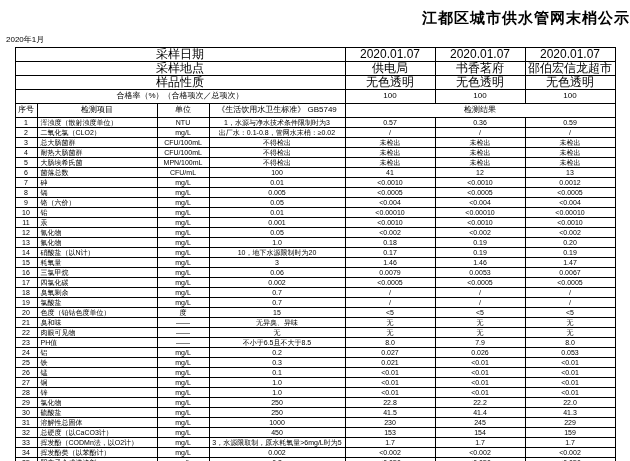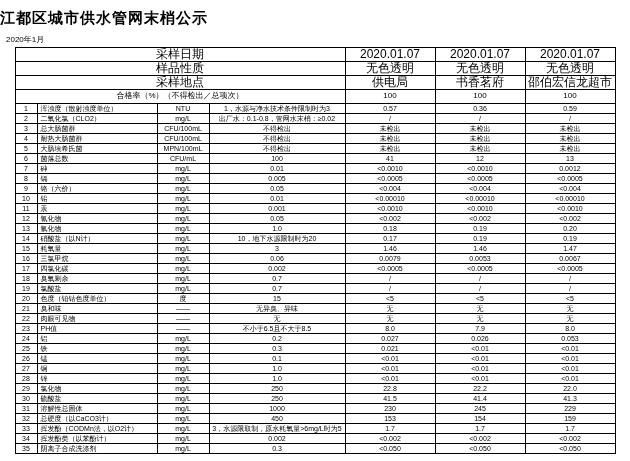--- a/index.html
+++ b/index.html
@@ -5,21 +5,21 @@
   html,body{margin:0;padding:0;}
   body{
     width:630px;height:461px;
     background:#ffffff;
     font-family:"Liberation Sans","DejaVu Sans",sans-serif;
     color:#000;
     overflow:hidden;
   }
   .page{position:relative;width:630px;height:461px;}
   .title{
-    text-align:left;
+    text-align:right;
     font-family:"Liberation Serif","DejaVu Serif",serif;
     font-weight:bold;
     font-size:15px;
     letter-spacing:1px;
     padding-top:9px;
   }
   .subtitle{
     font-size:8px;
     padding-left:6px;
     padding-top:6px;
@@ -71,36 +71,43 @@
         <col class="c-res">
     </colgroup>
     <tbody>
       <tr class="hdr">
         <td colspan="4">采样日期</td>
         <td>2020.01.07</td>
         <td>2020.01.07</td>
         <td>2020.01.07</td>
       </tr>
       <tr class="hdr">
+        <td colspan="4">采样地点</td>
+        <td>供电局</td>
+        <td>书香茗府</td>
+        <td>邵伯宏信龙超市</td>
+      </tr>
+      <tr class="hdr">
         <td colspan="4">样品性质</td>
         <td>无色透明</td>
         <td>无色透明</td>
         <td>无色透明</td>
       </tr>
-      <tr class="hdr">
-        <td colspan="4">采样地点</td>
-        <td>供电局</td>
-        <td>书香茗府</td>
-        <td>邵伯宏信龙超市</td>
-      </tr>
       <tr class="hdr2">
-        <td colspan="4">合格率（%）（不得检出／总项次）</td>
+        <td colspan="4">合格率（%）（合格项次／总项次）</td>
         <td>100</td>
         <td>100</td>
         <td>100</td>
+      </tr>
+      <tr class="hdr2">
+        <td>序号</td>
+        <td>检测项目</td>
+        <td>单位</td>
+        <td>《生活饮用水卫生标准》 GB5749</td>
+        <td colspan="3">检测结果</td>
       </tr>
     <tr>
           <td>1</td>
           <td class="left">浑浊度（散射浊度单位）</td>
           <td>NTU</td>
           <td>1，水源与净水技术条件限制时为3</td>
           <td>0.57</td>
           <td>0.36</td>
           <td>0.59</td>
         </tr>

